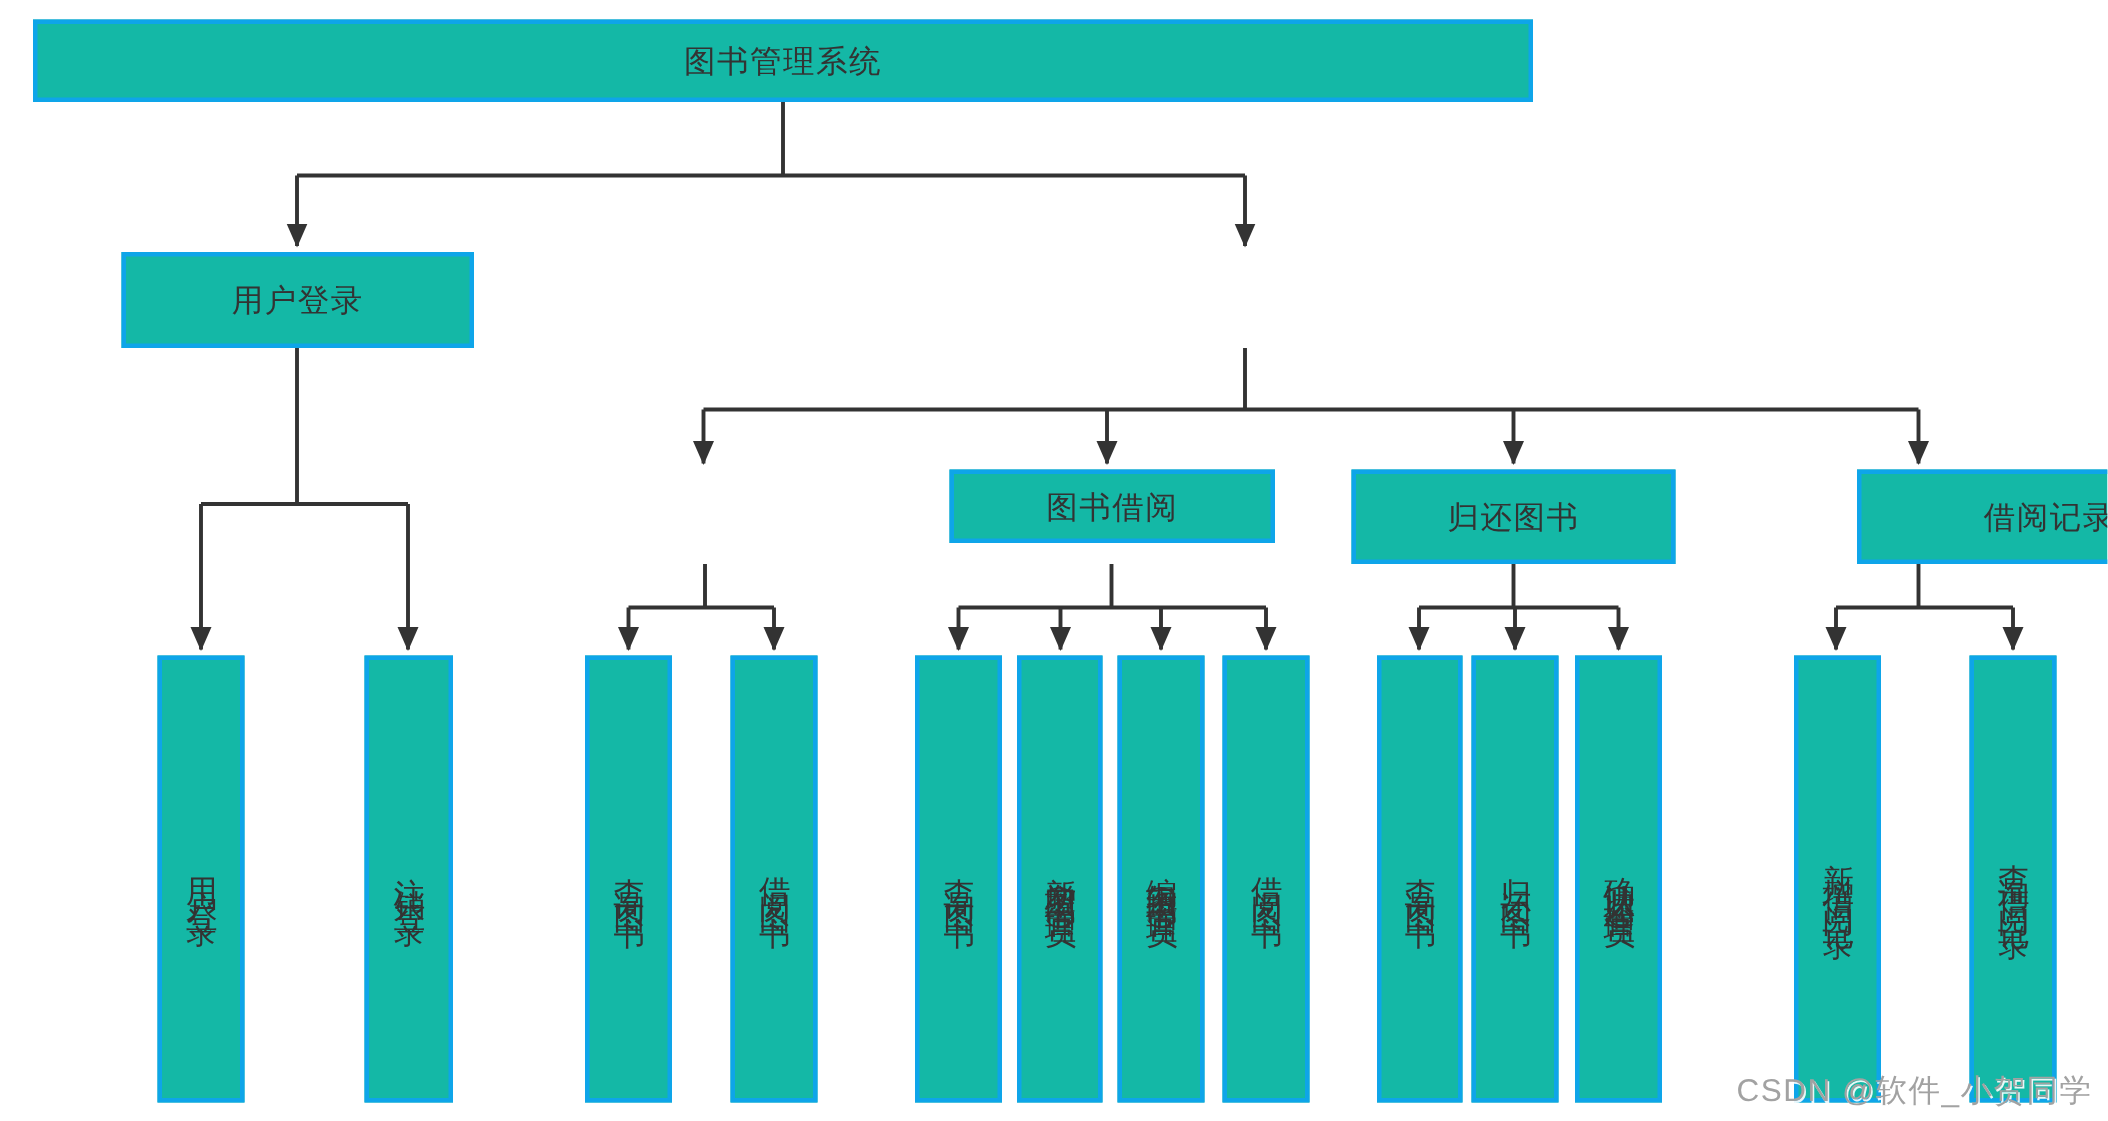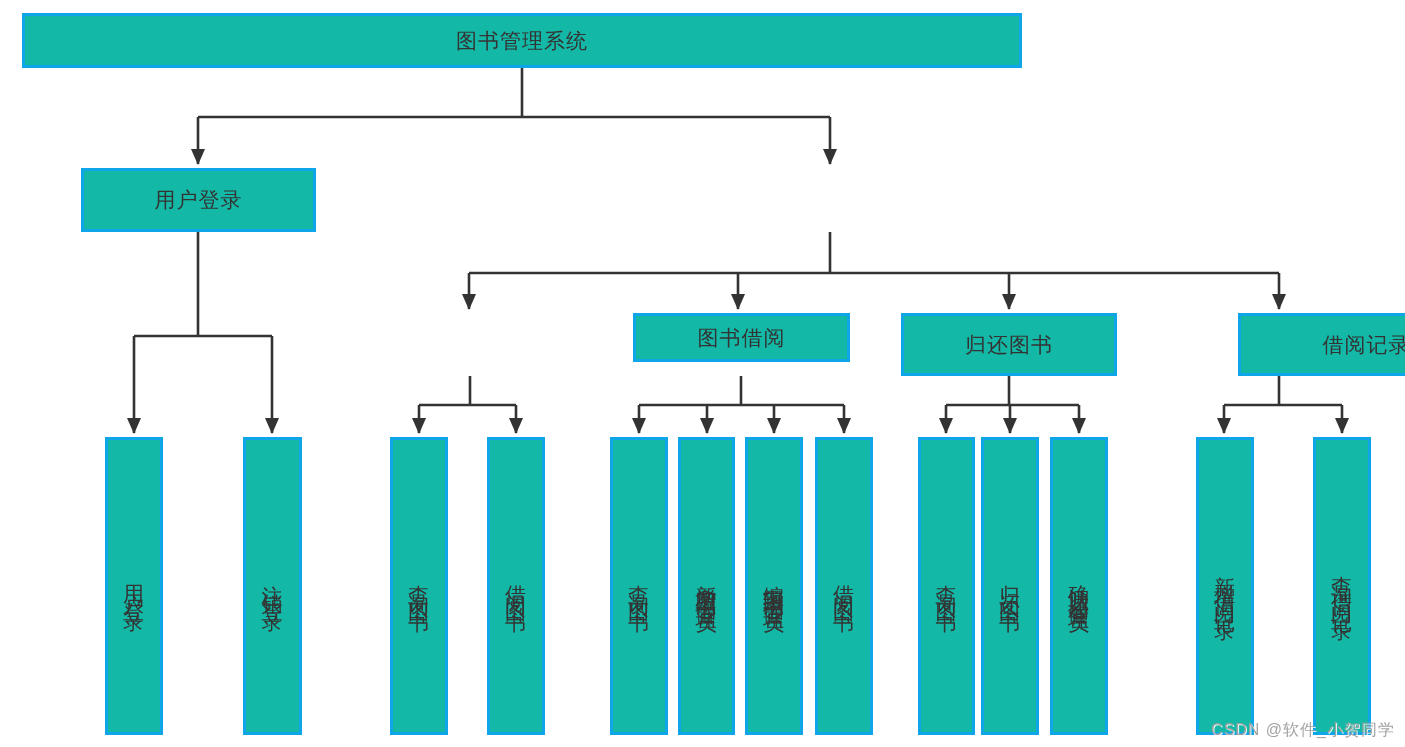--- a/index.html
+++ b/index.html
@@ -32,21 +32,21 @@
     text-orientation: mixed;
     font-size: 21px;
     letter-spacing: 9px;
     line-height: 1;
   }
   .v-node.long span { letter-spacing: 4px; }
   .watermark {
     position: absolute;
     right: 10px;
     bottom: 6px;
-    font-size: 16px;
+    font-size: 21px;
     color: #a2a2a2;
     text-shadow: 1px 1px 0 rgba(255,255,255,0.9);
     letter-spacing: 1px;
     z-index: 5;
     white-space: nowrap;
   }
 </style>
 </head>
 <body>
 

